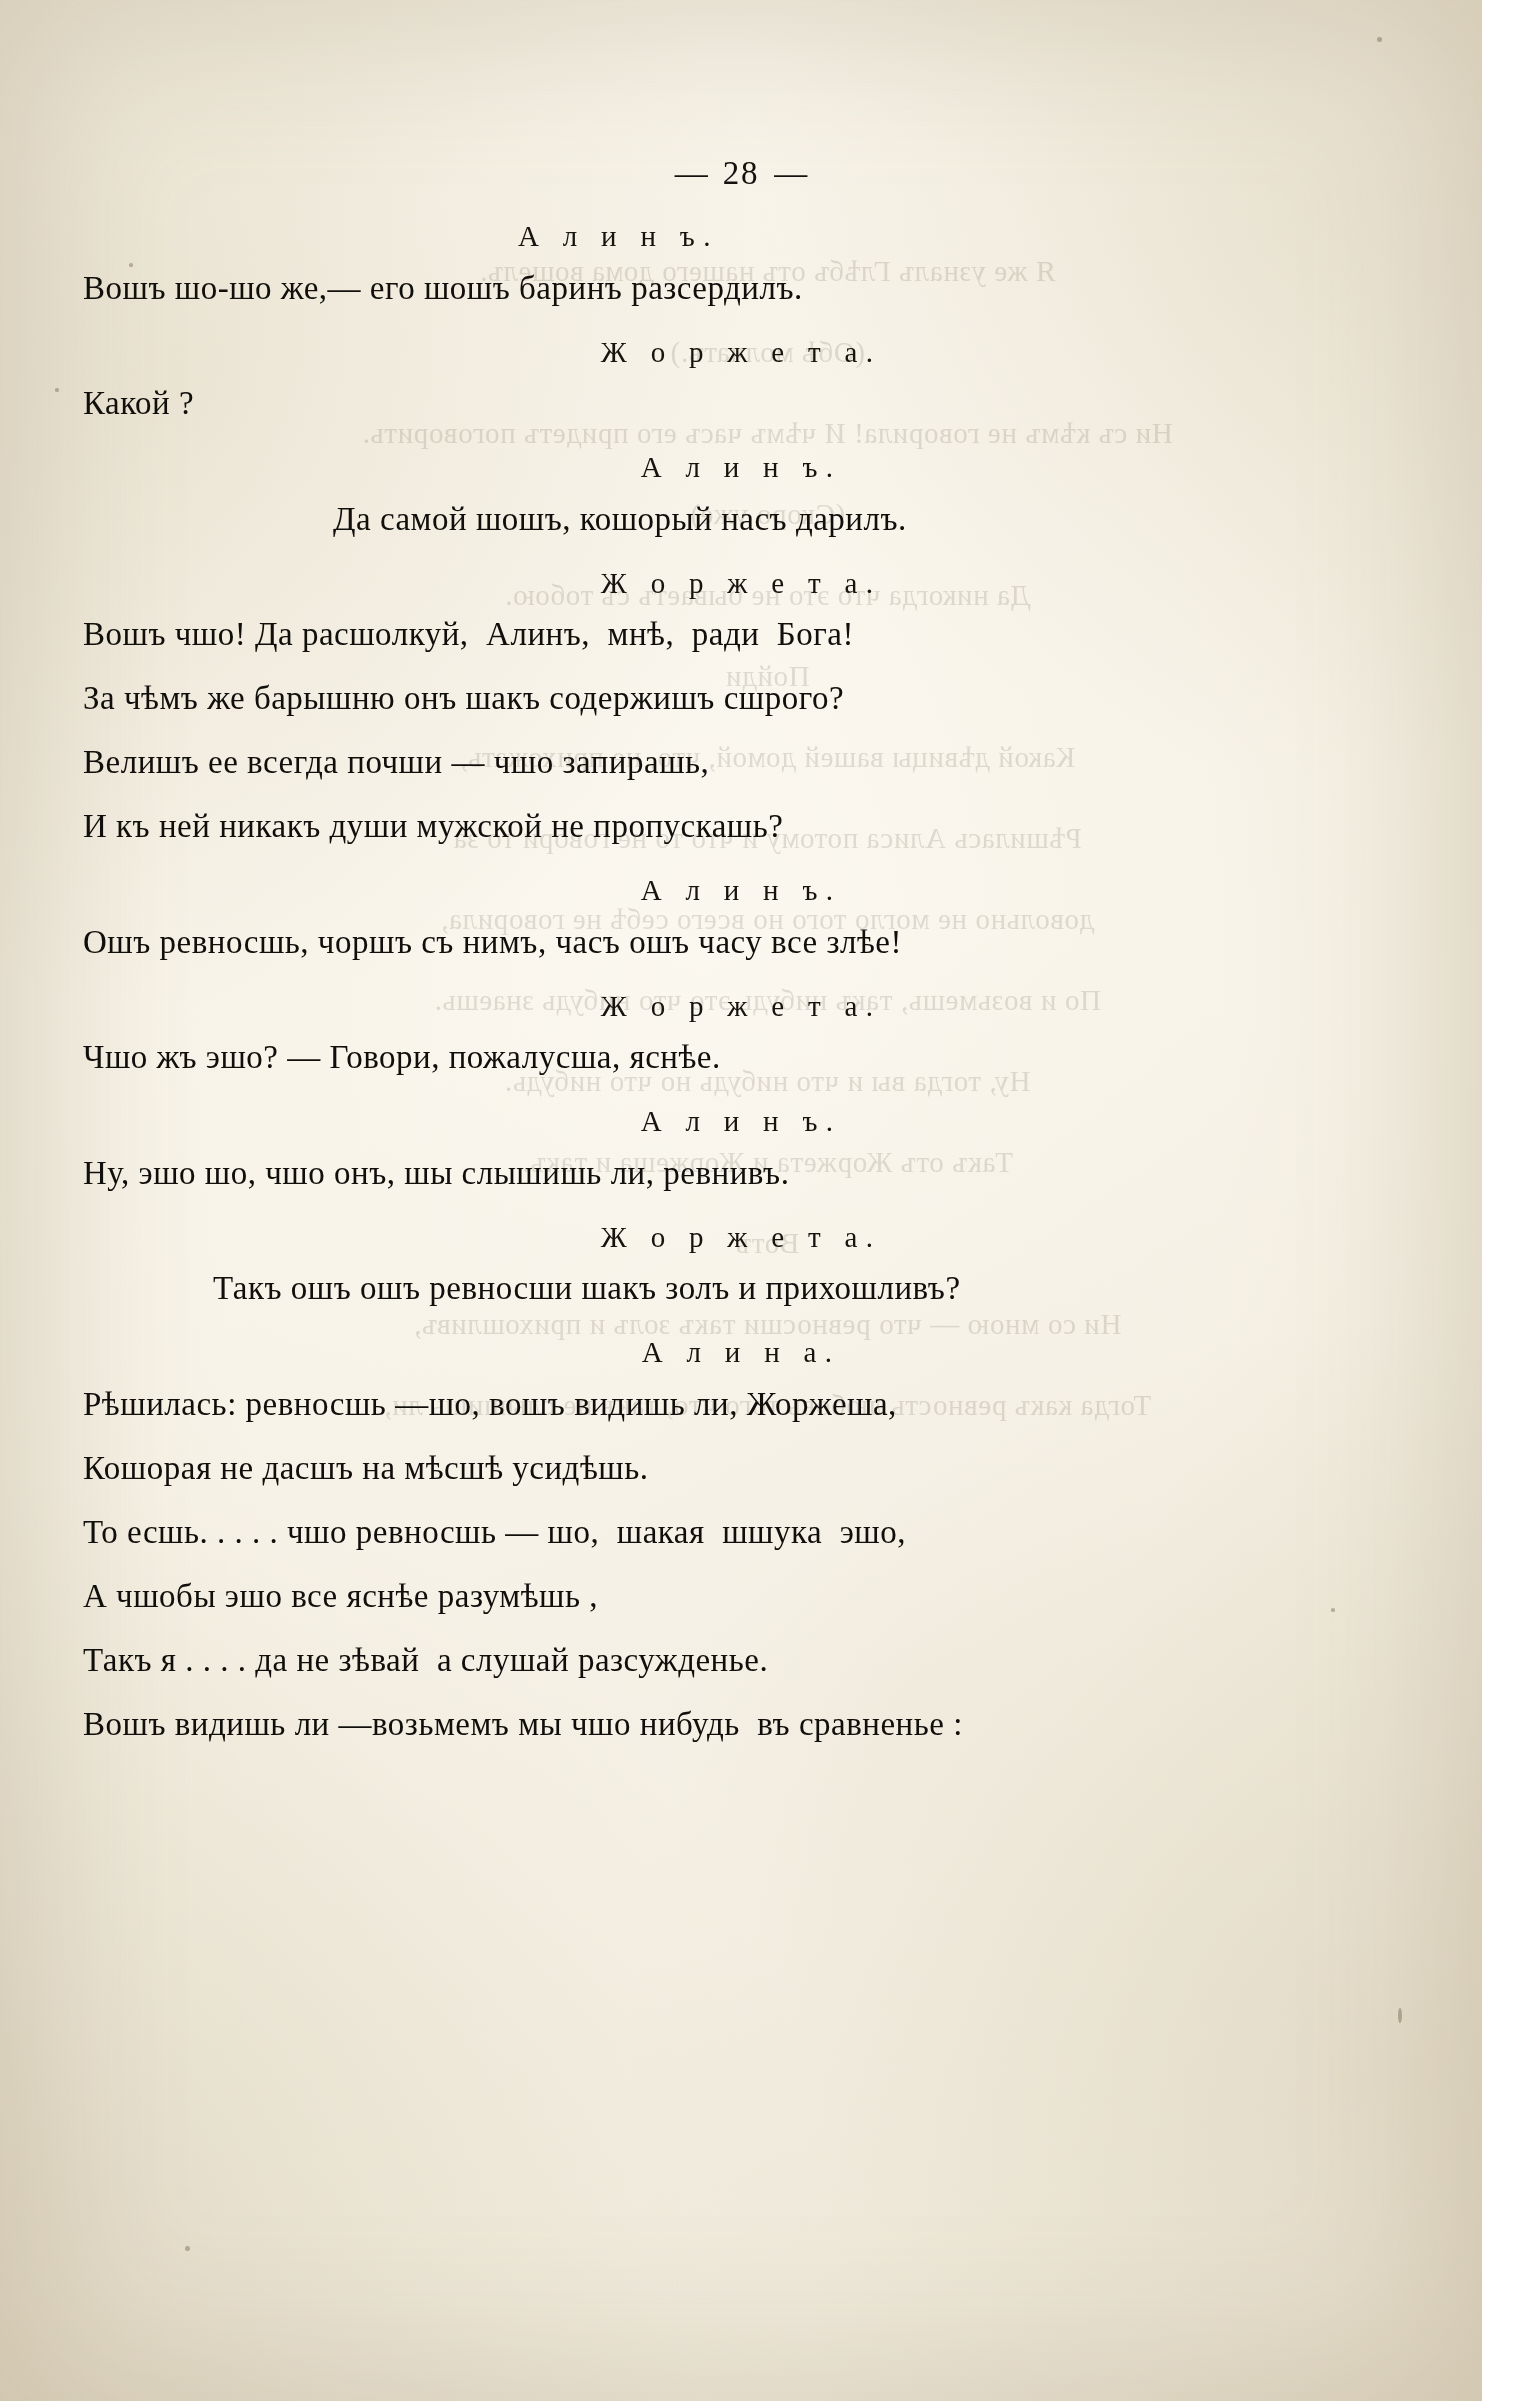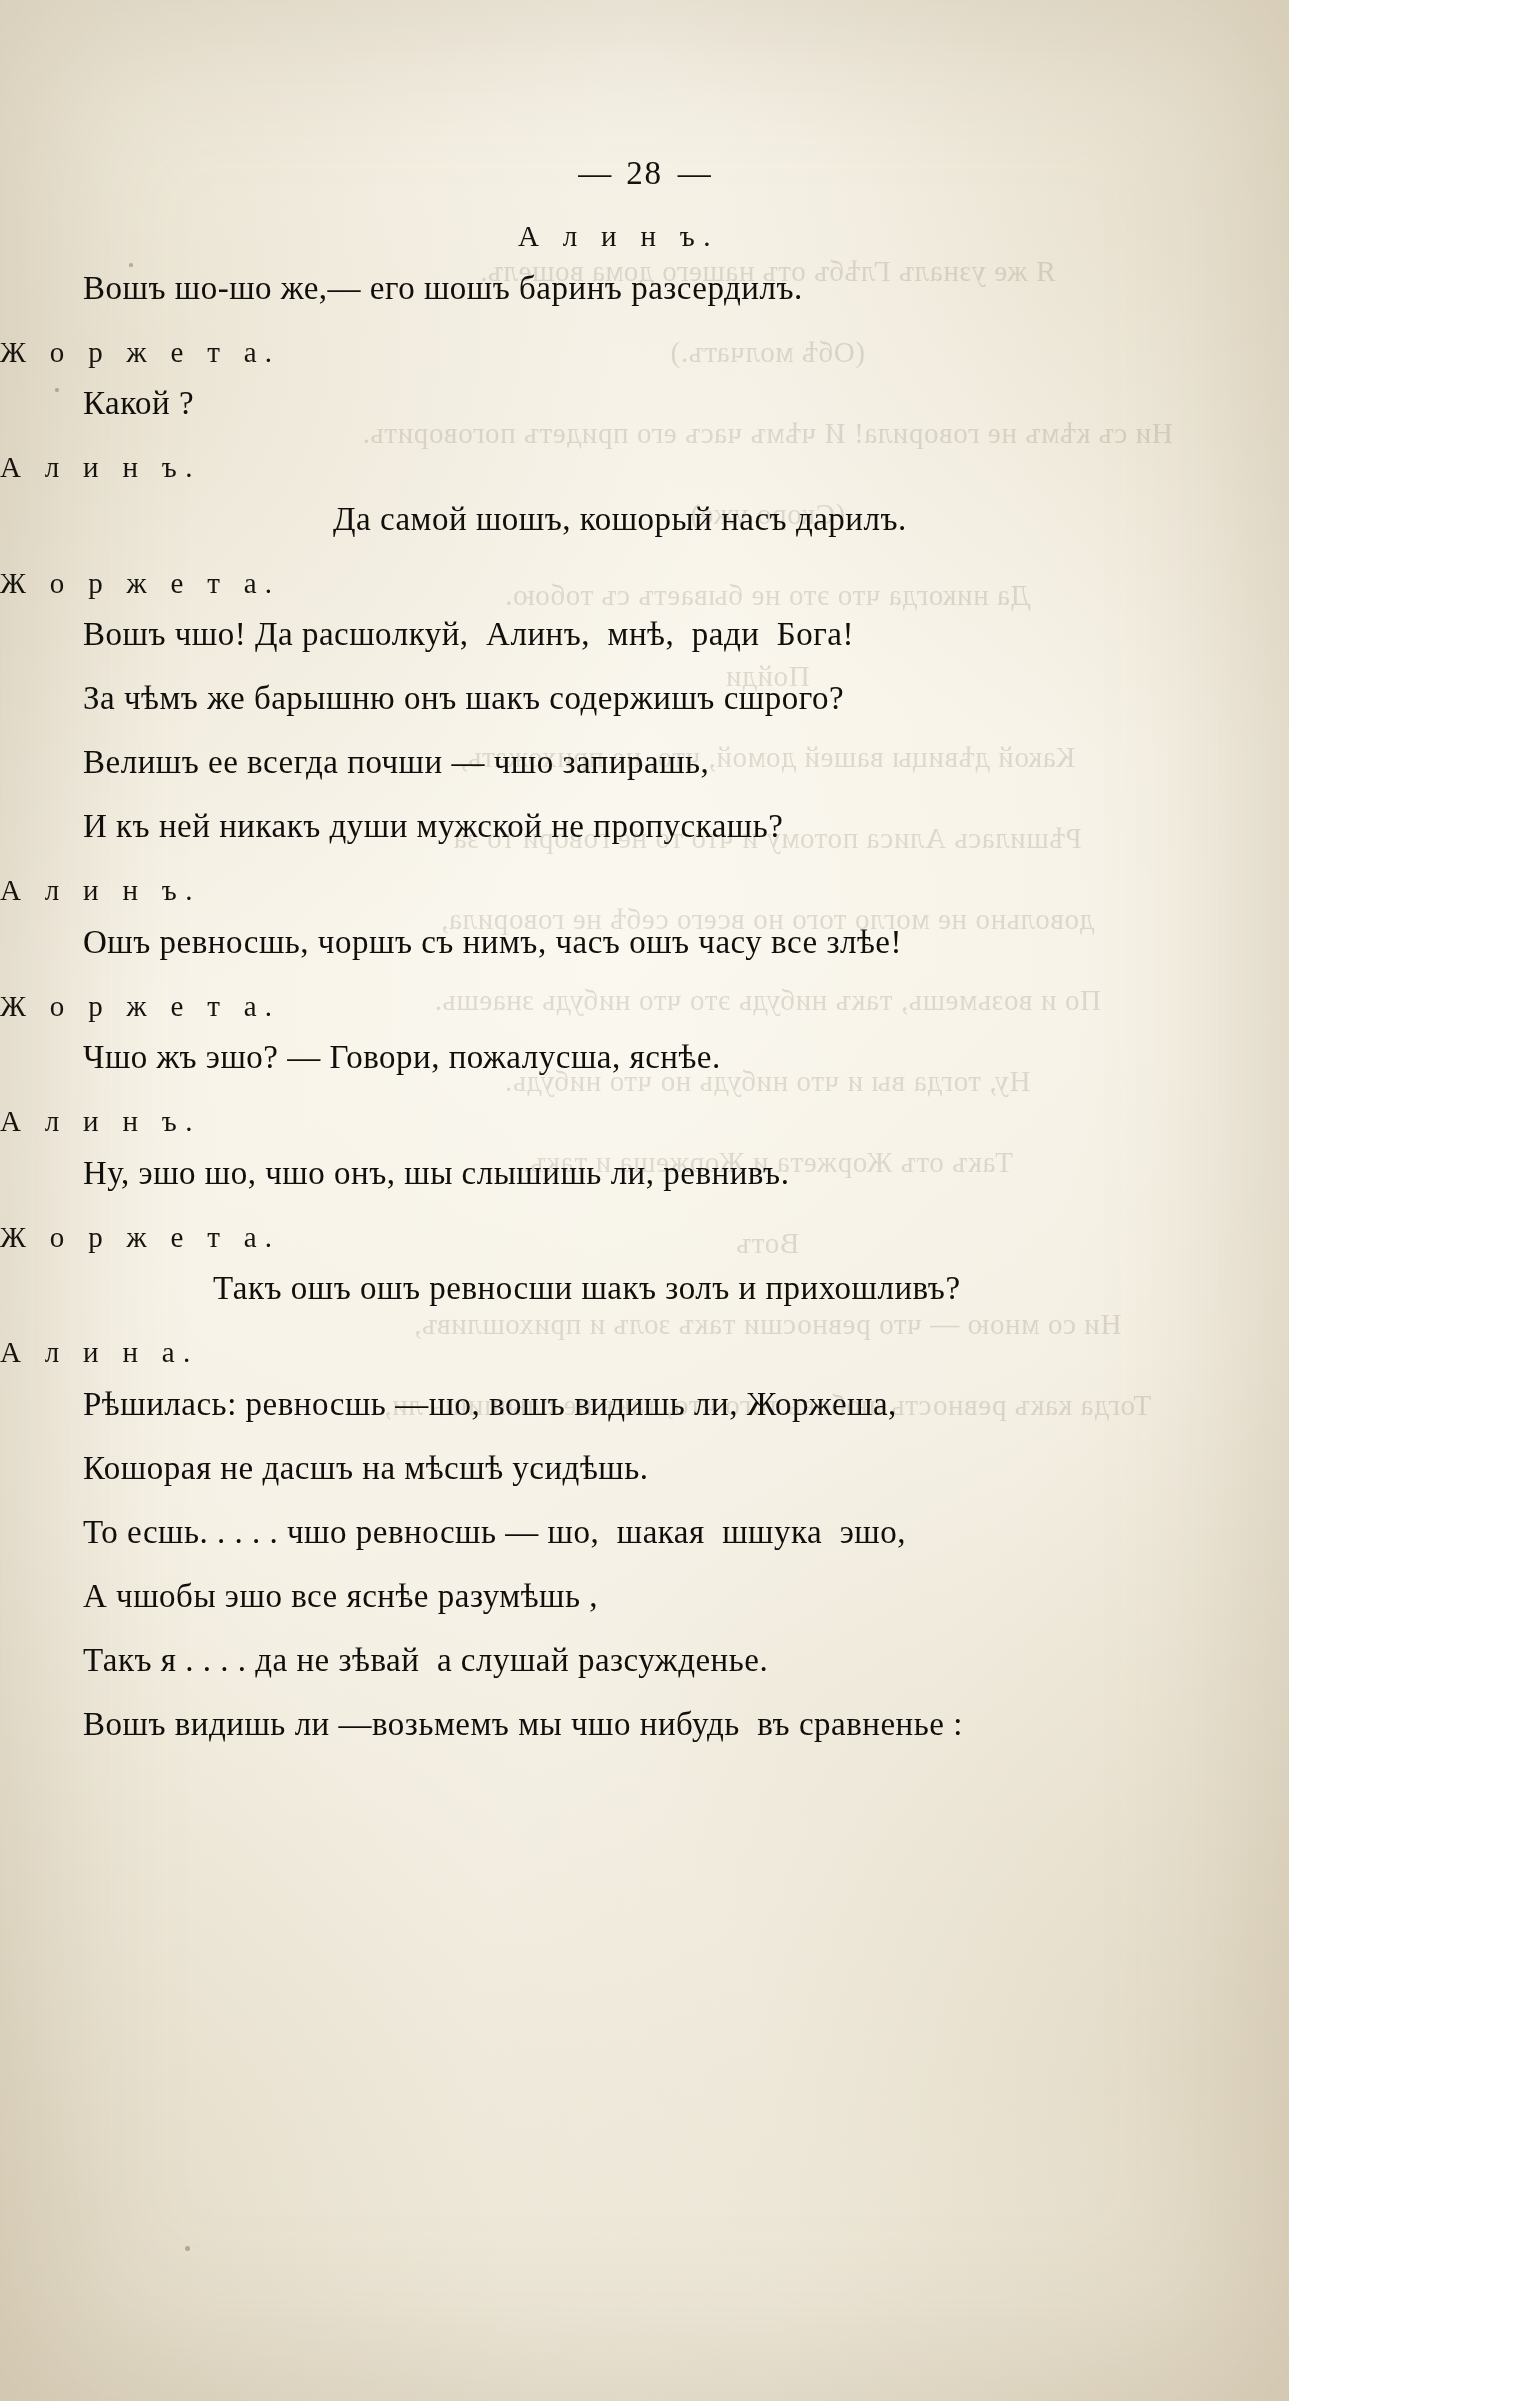--- a/index.html
+++ b/index.html
@@ -11,21 +11,21 @@
     width: 1529px;
     height: 2401px;
     font-family: "Liberation Serif", serif;
     color: #101010;
     overflow: hidden;
   }
 
   
   .page {
     position: relative;
-    width: 1289px;
+    width: 1482px;
     height: 2401px;
     background:
       radial-gradient(ellipse at 48% 42%, #fbf8f0 0%, #f7f3e8 48%, #efe9da 78%, #e7dfcd 100%);
     box-sizing: border-box;
     overflow: hidden;
   }
 
   
   .page::before {
     content: "";
@@ -76,20 +76,21 @@
   .folio {
     text-align: center;
     margin-top: 155px;
     font-size: 33px;
     letter-spacing: 1.8px;
     color: #14120f;
   }
   .folio .dash { letter-spacing: 0; padding: 0 15px; }
 
   .speaker {
+    text-align: center;
     font-size: 29px;
     letter-spacing: 8.3px;
     margin: 28px 0 18.5px 0;
     color: #17140f;
   }
   .speaker.indent-left { text-align: left; padding-left: 518px; letter-spacing: 8.3px; }
 
   .line {
     font-size: 33px;
     line-height: 1.0;

